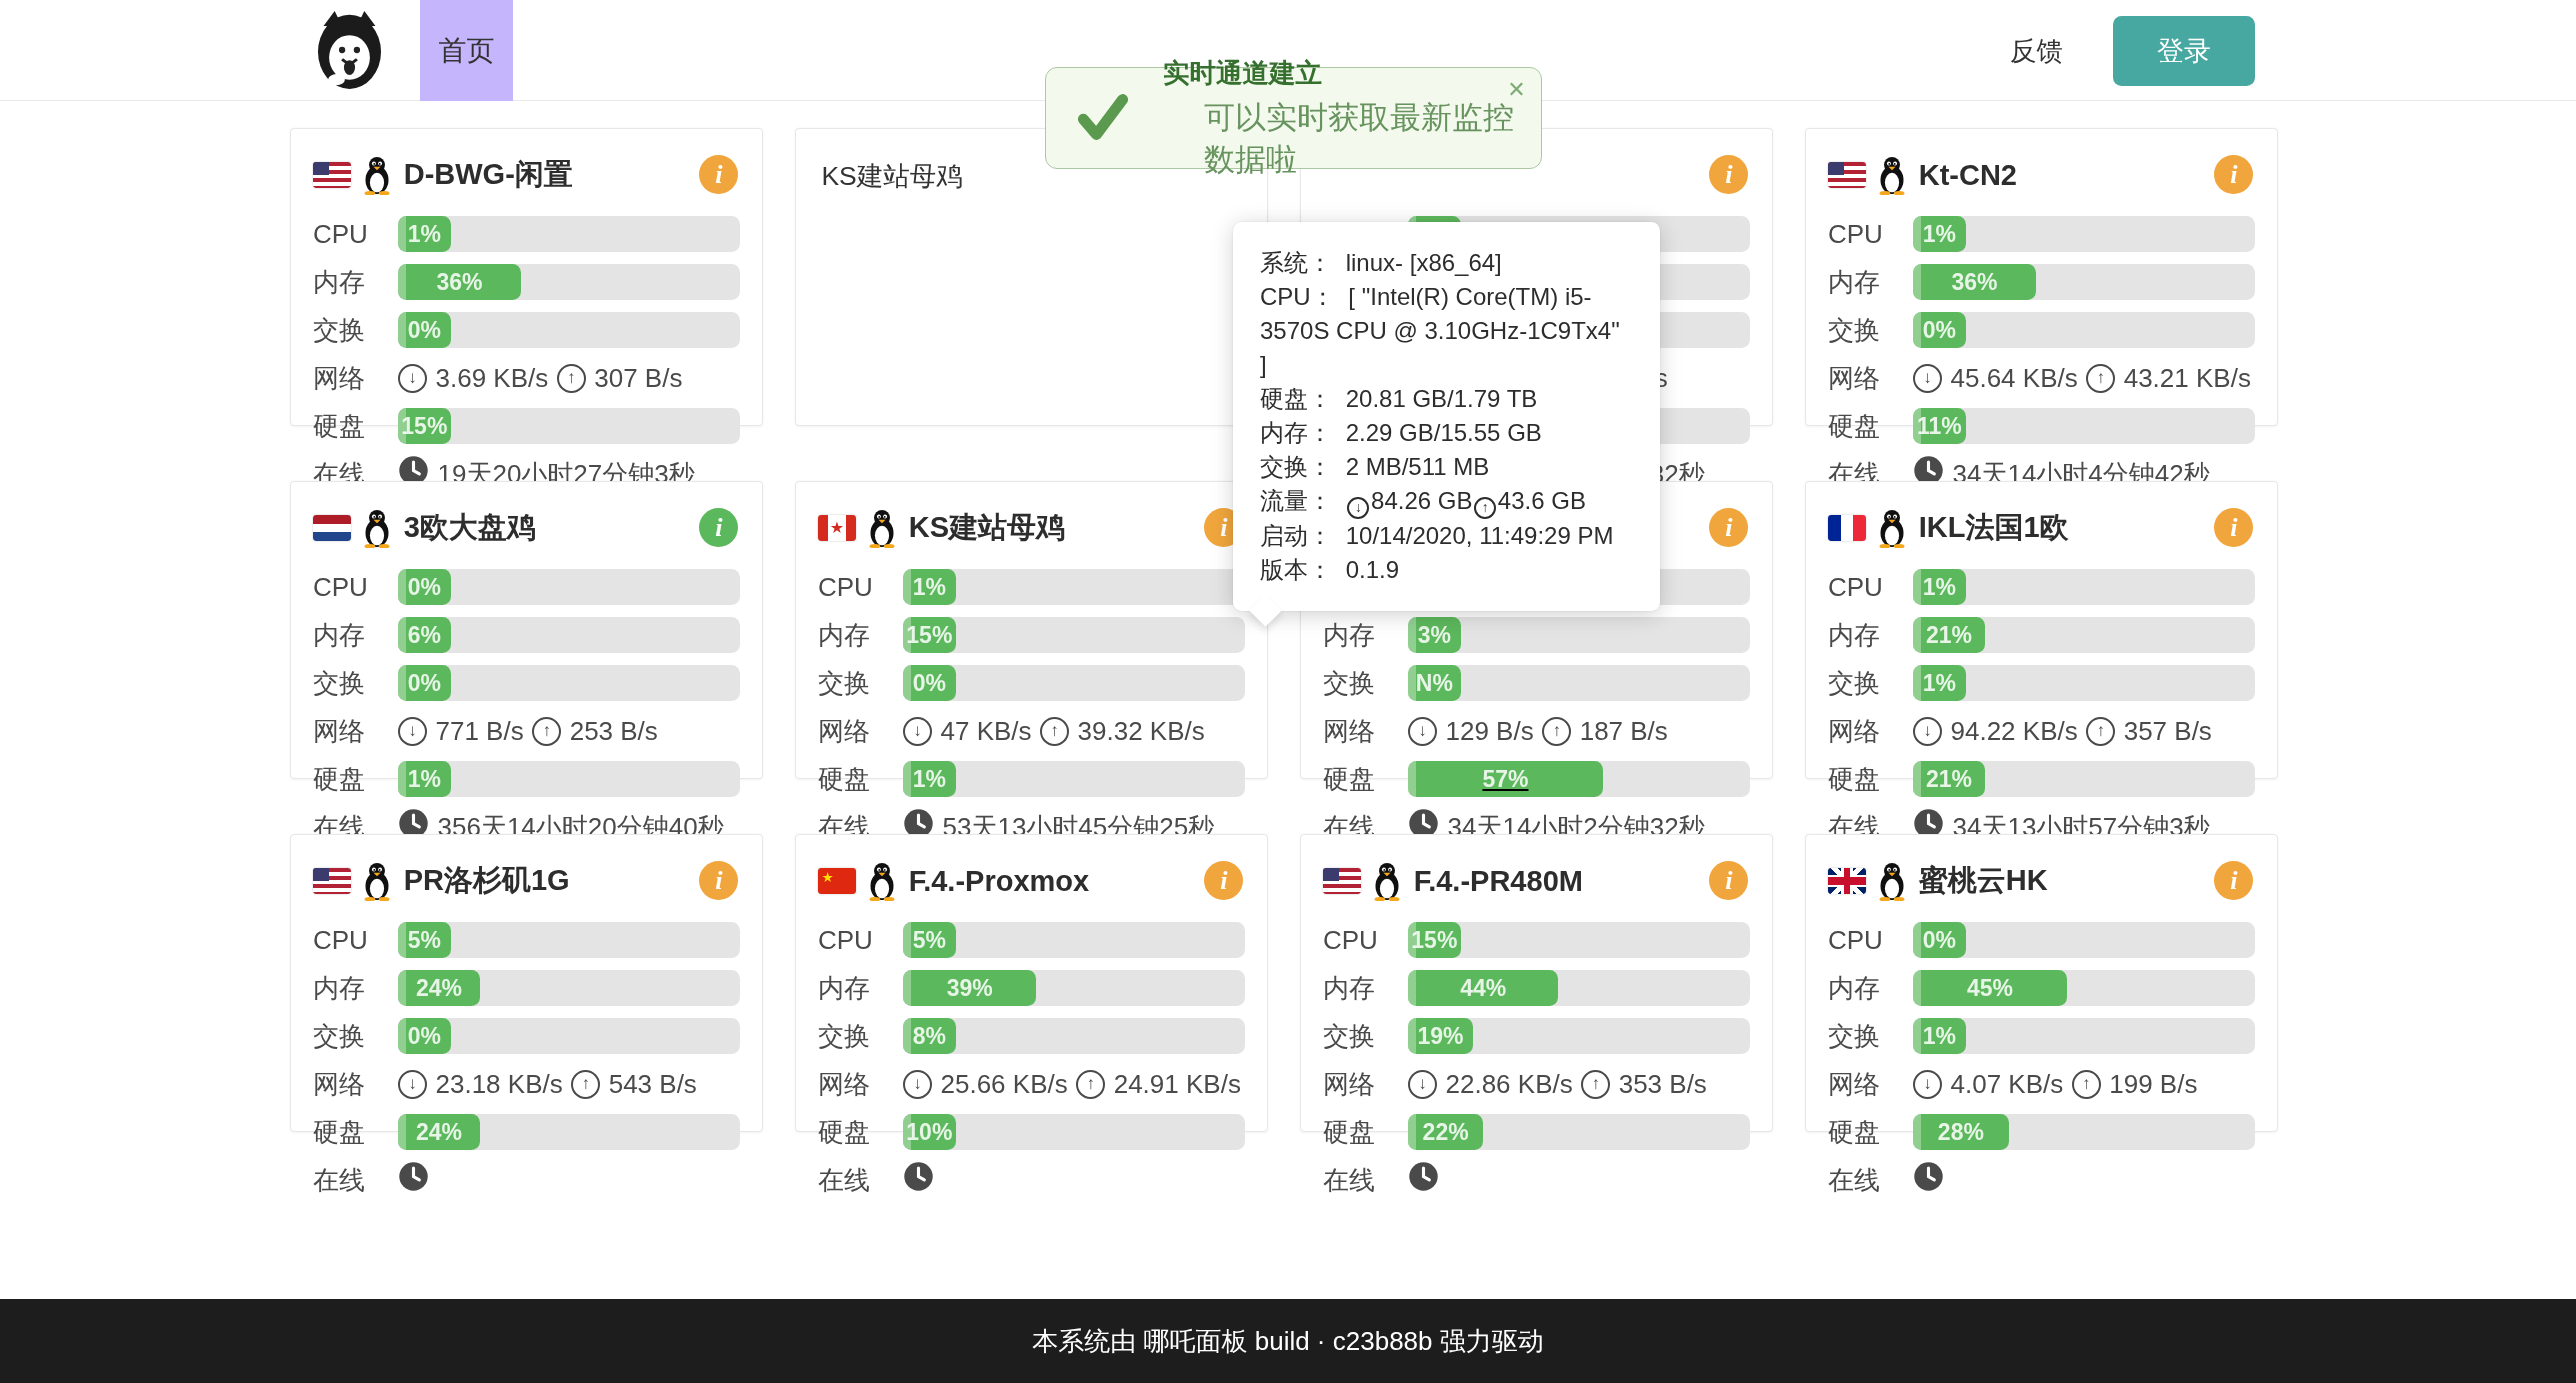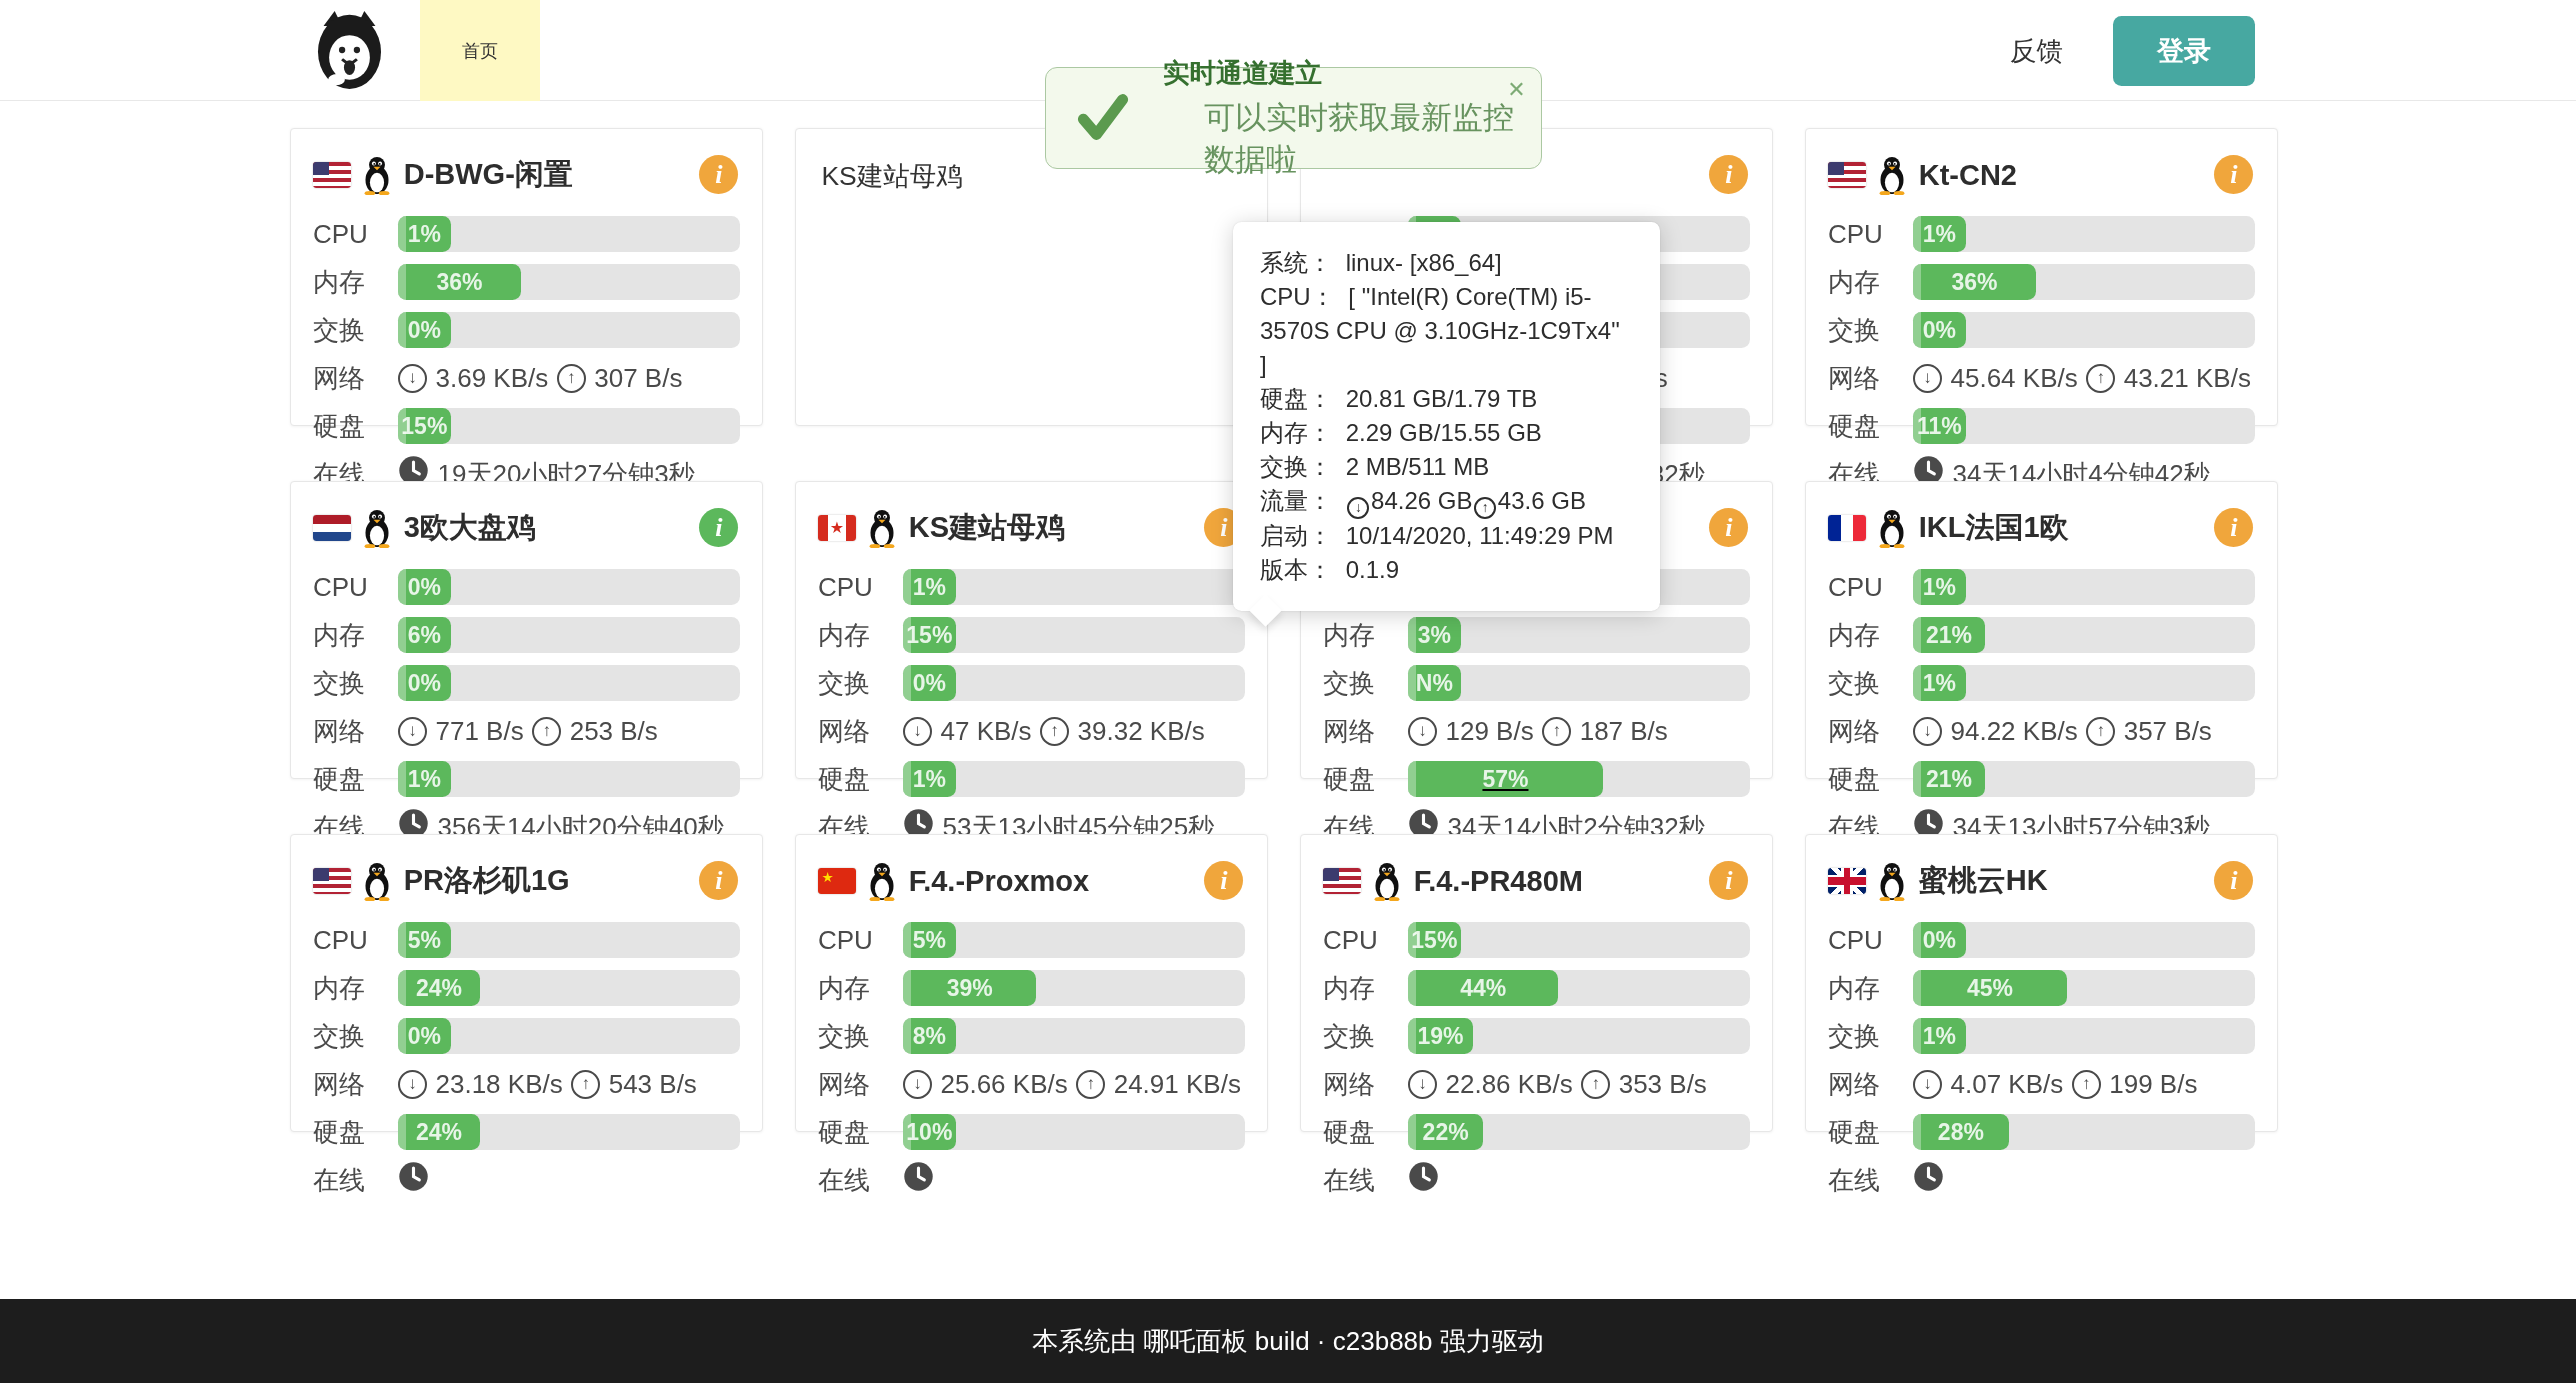--- a/index.html
+++ b/index.html
@@ -3,26 +3,26 @@
 <meta charset="utf-8">
 <style>
   * { margin:0; padding:0; box-sizing:border-box; }
   html,body { width:2576px; height:1384px; overflow:hidden; background:#fff;
     font-family:"Liberation Sans","DejaVu Sans",sans-serif; position:relative; }
 
   
   .header { position:absolute; top:0; left:0; width:2576px; height:101px; background:#fff;
     border-bottom:1.7px solid #e8e8e8; z-index:15; }
   .logo { position:absolute; left:305px; top:9.4px; width:89px; height:82px; cursor:pointer; }
-  .home-tab { position:absolute; left:420px; top:0; width:120px; height:101px; background:#fef9c3;
-    display:flex; align-items:center; justify-content:center; font-size:18px; color:#333; cursor:pointer; }
+  .home-tab { position:absolute; left:420px; top:0; width:93px; height:101px; background:#c4b5fd;
+    display:flex; align-items:center; justify-content:center; font-size:28px; color:#333; cursor:pointer; }
   .nav-right { position:absolute; right:321px; top:0; height:101px; display:flex; align-items:center; gap:50px; }
   .feedback { font-size:26.5px; color:#333; cursor:pointer; }
   .login-btn { width:142px; height:70px; background:#47a8a1; color:#fff; border:none; border-radius:8.5px;
-    font-size:27px; font-weight:bold; font-family:inherit; cursor:pointer; }
+    font-size:27px; font-weight:normal; font-family:inherit; cursor:pointer; }
 
   
   .grid { position:absolute; top:128px; left:290px; width:1992px; display:flex; flex-wrap:wrap;
     gap:55px 32px; z-index:1; }
   .card { width:473px; height:298px; background:#fff; border:1.7px solid #e7e7e7; border-radius:4px;
     padding:22px; box-shadow:0 0.9px 2.6px rgba(0,0,0,.05); }
 
   .ctitle { display:flex; align-items:center; height:48px; margin-bottom:17px; position:relative; }
   .cname { font-size:29px; font-weight:bold; color:#2d2d2d; white-space:nowrap; }
   .info { position:absolute; right:1.7px; top:4.3px; width:39px; height:39px; border-radius:50%;

